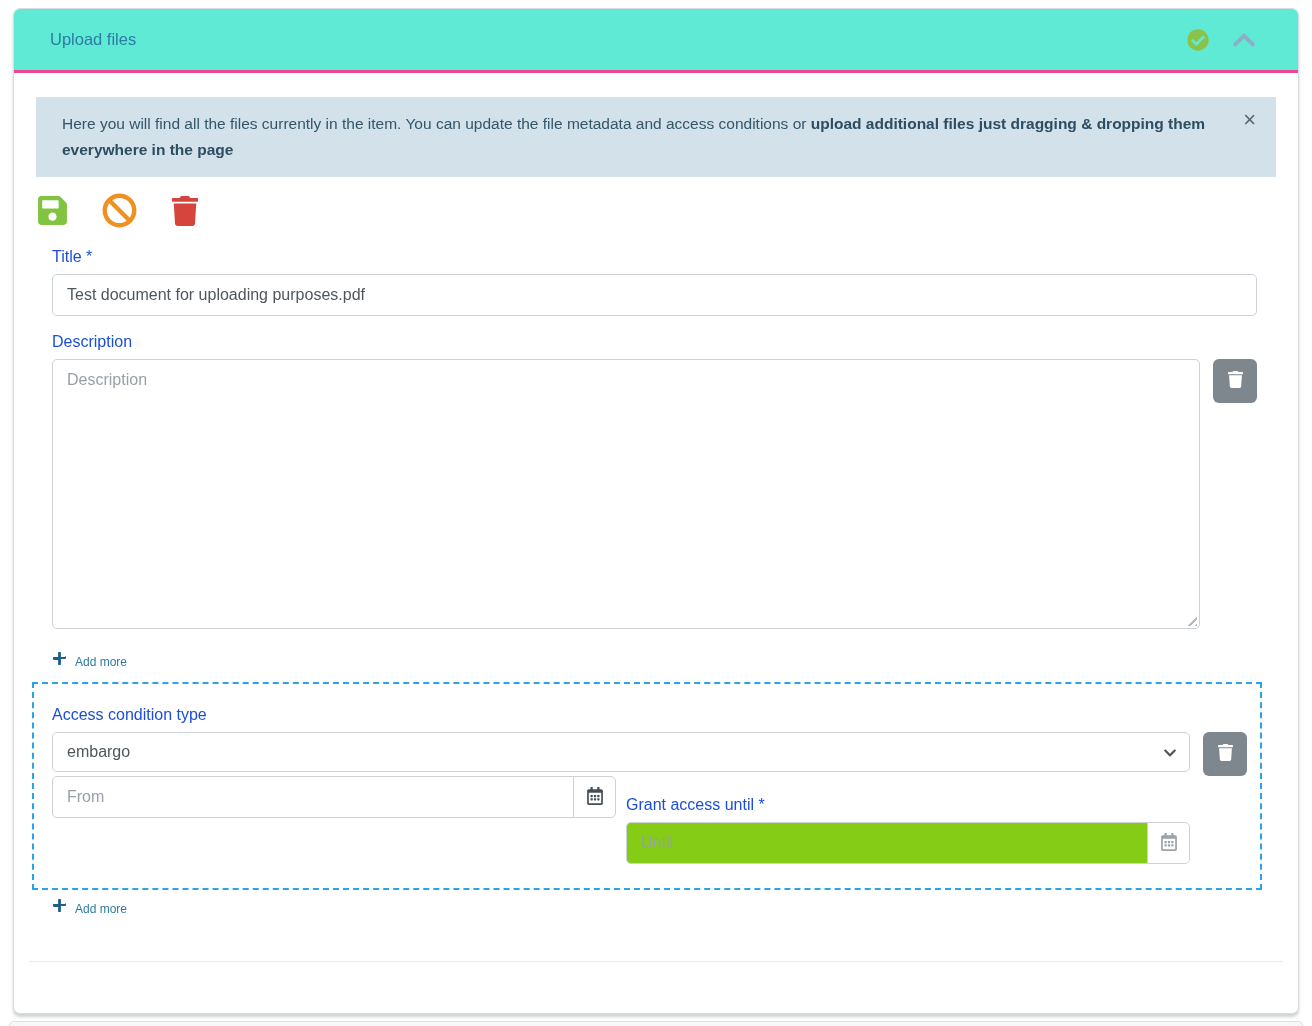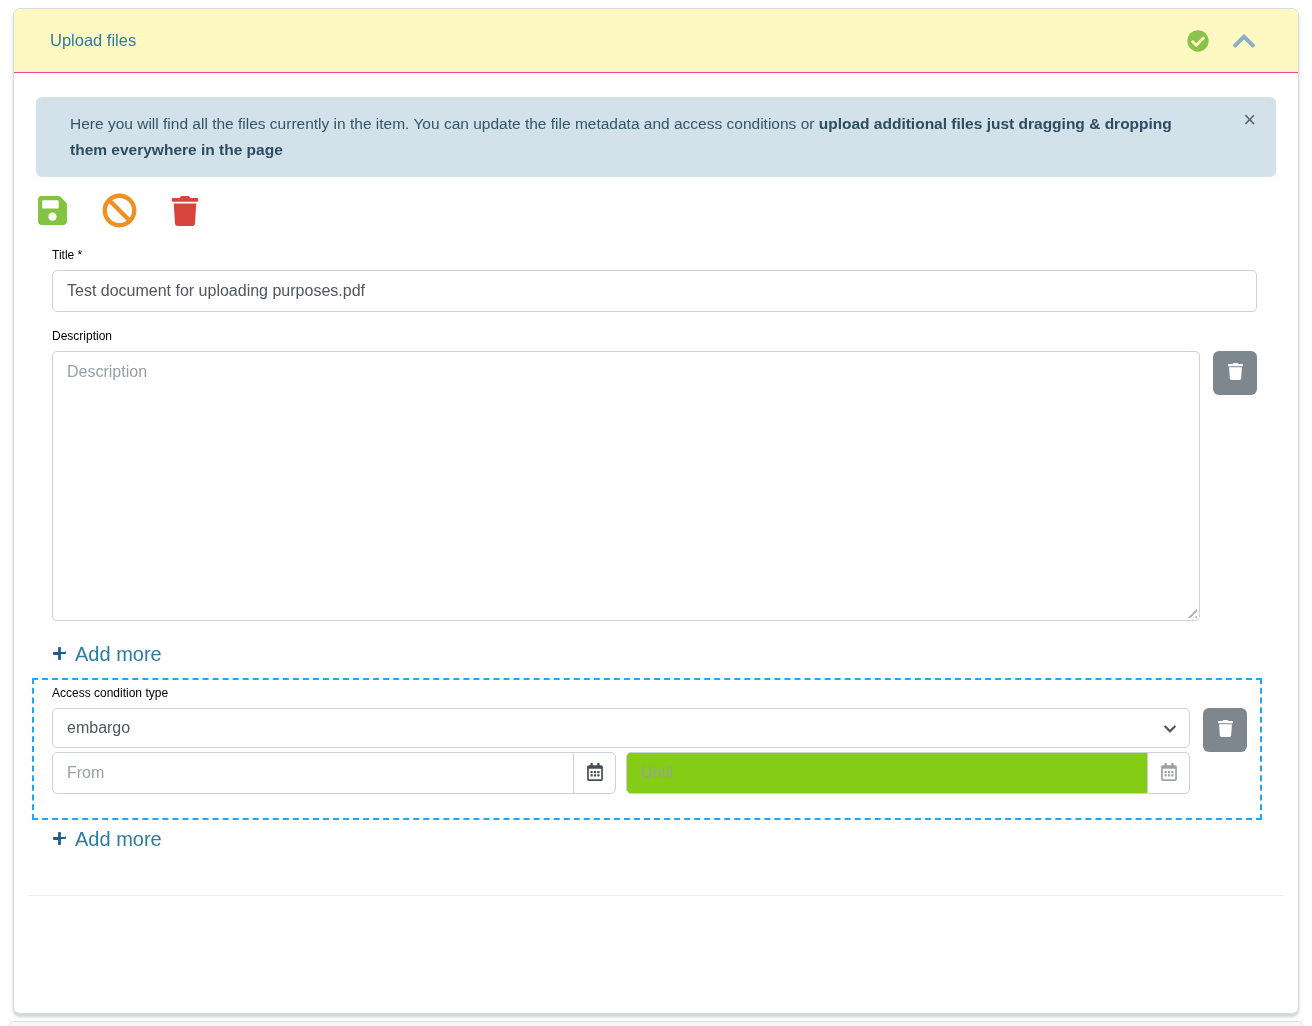--- a/index.html
+++ b/index.html
@@ -1,32 +1,32 @@
 <!DOCTYPE html>
 <html><head>
 <meta charset="utf-8">
 <style>
   * { box-sizing: border-box; margin: 0; padding: 0; }
   html, body { width: 1312px; height: 1026px; overflow: hidden; background: #ffffff;
     font-family: "Liberation Sans", "DejaVu Sans", sans-serif; }
   .card { position: absolute; left: 13px; top: 8px; width: 1286px; height: 1006px;
     background: #fff; border: 1px solid #d8dcdf; border-radius: 7px;
     box-shadow: 0 3px 3px rgba(120,125,130,.35); }
-  .card-header { height: 64px; background: #fef9c3; border-bottom: 1px solid #ec4899;
+  .card-header { height: 64px; background: #5eead4; border-bottom: 3px solid #ec4899;
     border-radius: 6px 6px 0 0; display: flex; align-items: center;
     padding: 0 41px 0 36px; cursor: pointer; }
   .panel-title { color: #2e7ba4; font-size: 16.5px; font-weight: 500; }
   .header-icons { margin-left: auto; display: flex; align-items: center; gap: 22px; }
   .icon-check svg { width: 22px; height: 22px; display: block; }
   .icon-chevron-up svg { width: 26px; height: 26px; display: block; }
 
   .card-body { padding: 24px 22px 0 22px; }
 
-  .alert { position: relative; background: #d2e1ea; border-radius: 6px;
-    padding: 14px 70px 14px 34px; color: #33566b; font-size: 15.5px; line-height: 1.68;
+  .alert { position: relative; background: #d2e1ea; border-radius: 0;
+    padding: 14px 70px 14px 26px; color: #33566b; font-size: 15.5px; line-height: 1.68;
     min-height: 80px; }
   .alert b { color: #2d4d62; }
   .alert-close { position: absolute; top: 12px; right: 20px; border: 0; background: none;
     font-size: 22px; line-height: 1; color: #5b646b; cursor: pointer; font-weight: 400; }
 
   .file-row { display: flex; margin-top: 14px; }
   .thumb { flex: 0 0 179px; height: 254px; margin-right: 32px; background: #f9fafb;
     border: 1px solid #edeff1; display: flex; align-items: center; justify-content: center;
     text-align: center; padding: 0 18px; font-size: 19px; font-weight: 700;
     color: #3b4750; line-height: 1.7; }
@@ -35,47 +35,47 @@
   .file-header { display: flex; align-items: center; justify-content: space-between; margin-top: 2px; }
   .file-title { font-size: 27px; font-weight: 500; color: #4d4d4d; }
   .file-size { color: #9d9d9d; font-weight: 400; }
   .file-actions { display: flex; align-items: center; gap: 33px; }
   .icon-btn { border: 0; background: none; padding: 0; cursor: pointer; display: flex; }
   .icon-save svg { width: 33px; height: 33px; }
   .icon-ban svg { width: 35px; height: 35px; }
   .icon-trash-red svg { width: 30px; height: 30px; }
 
   .form-area { margin-left: 16px; }
-  .field-label { display: block; font-size: 12px; color: #000000; margin: 17px 0 8px; }
+  .field-label { display: block; font-size: 16px; color: #1d4ed8; margin: 17px 0 8px; }
   .text-input { width: 100%; height: 42px; border: 1px solid #ccd2d8; border-radius: 5px;
     padding: 0 14px; font-size: 16px; color: #4f575e; background: #fff;
     font-family: "Liberation Sans", "DejaVu Sans", sans-serif; }
   .text-input::placeholder, textarea::placeholder { color: #97a0a8; }
   .hint { font-size: 13px; color: #7b858e; margin-top: 6px; }
 
   .row-with-btn { display: flex; align-items: flex-start; }
   .textarea-wrap { position: relative; flex: 1; }
   textarea { width: 100%; height: 270px; border: 1px solid #ccd2d8; border-radius: 5px;
     padding: 11px 14px; font-size: 16px; color: #4f575e; resize: none;
     font-family: "Liberation Sans", "DejaVu Sans", sans-serif; display: block; }
   .resize-corner { position: absolute; right: 3px; bottom: 3px; width: 13px; height: 13px;
     clip-path: polygon(100% 0, 100% 100%, 0 100%); cursor: nwse-resize;
     background: repeating-linear-gradient(135deg, transparent 0 3px, #b4bac0 3px 4.5px); }
   .gray-btn { flex: 0 0 44px; width: 44px; height: 44px; margin-left: 13px; border: 0;
     border-radius: 6px; background: #7e878e; display: flex; align-items: center;
     justify-content: center; cursor: pointer; }
   .gray-btn svg { width: 17px; height: 17px; }
 
   .add-more { display: inline-flex; align-items: flex-end; gap: 8px; margin-top: 22px;
-    color: #2d7ca0; font-size: 20px; cursor: pointer; text-decoration: none; }
+    color: #2d7ca0; font-size: 12px; cursor: pointer; text-decoration: none; }
   .add-more svg { width: 15px; height: 15px; fill: #1e5f88; }
 
   .dashed-box { margin: 12px -5px 0 -20px; border: 2px dashed #29a4e9;
     padding: 2px 13px 24px 18px; }
-  .dashed-box .field-label { margin-top: 4px; }
+  .dashed-box .field-label { margin-top: 20px; }
   .select-box { position: relative; flex: 1; height: 40px; border: 1px solid #ccd2d8;
     border-radius: 5px; background: #fff; display: flex; align-items: center;
     padding: 0 34px 0 14px; font-size: 16px; color: #4f575e; cursor: pointer; }
   .select-caret { position: absolute; right: 12px; top: 13px; }
   .select-caret svg { width: 14px; height: 14px; }
 
   .date-grid { display: grid; grid-template-columns: 1fr 1fr; column-gap: 10px;
     width: calc(100% - 57px); }
   .input-group { display: flex; justify-content: center; }
   .input-group .text-input { flex: 1; border-radius: 5px 0 0 5px; min-width: 0; }
@@ -188,20 +188,21 @@
                 <div class="input-group">
                   <input class="text-input" type="text" placeholder="From" style="">
                   <button class="cal-btn">
                     <span><svg viewBox="0 0 448 512">
                           <path fill="#454d54" d="M148 288h-40c-6.6 0-12-5.4-12-12v-40c0-6.6 5.4-12 12-12h40c6.6 0 12 5.4 12 12v40c0 6.6-5.4 12-12 12zm108-12v-40c0-6.6-5.4-12-12-12h-40c-6.6 0-12 5.4-12 12v40c0 6.6 5.4 12 12 12h40c6.6 0 12-5.4 12-12zm96 0v-40c0-6.6-5.4-12-12-12h-40c-6.6 0-12 5.4-12 12v40c0 6.6 5.4 12 12 12h40c6.6 0 12-5.4 12-12zm-96 96v-40c0-6.6-5.4-12-12-12h-40c-6.6 0-12 5.4-12 12v40c0 6.6 5.4 12 12 12h40c6.6 0 12-5.4 12-12zm-96 0v-40c0-6.6-5.4-12-12-12h-40c-6.6 0-12 5.4-12 12v40c0 6.6 5.4 12 12 12h40c6.6 0 12-5.4 12-12zm192 0v-40c0-6.6-5.4-12-12-12h-40c-6.6 0-12 5.4-12 12v40c0 6.6 5.4 12 12 12h40c6.6 0 12-5.4 12-12zm96-260v352c0 26.5-21.5 48-48 48H48c-26.5 0-48-21.5-48-48V112c0-26.5 21.5-48 48-48h48V12c0-6.6 5.4-12 12-12h40c6.6 0 12 5.4 12 12v52h128V12c0-6.6 5.4-12 12-12h40c6.6 0 12 5.4 12 12v52h48c26.5 0 48 21.5 48 48zm-48 346V160H48v298c0 3.3 2.7 6 6 6h340c3.3 0 6-2.7 6-6z"></path>
                         </svg></span>
                   </button>
                 </div>
               </div>
               <div>
+                <label class="field-label">Grant access until *</label>
                 <div class="input-group">
                   <input class="text-input" type="text" disabled="" placeholder="Until" style="">
                   <button class="cal-btn">
                     <span><svg viewBox="0 0 448 512">
                           <path fill="#9aa2a9" d="M148 288h-40c-6.6 0-12-5.4-12-12v-40c0-6.6 5.4-12 12-12h40c6.6 0 12 5.4 12 12v40c0 6.6-5.4 12-12 12zm108-12v-40c0-6.6-5.4-12-12-12h-40c-6.6 0-12 5.4-12 12v40c0 6.6 5.4 12 12 12h40c6.6 0 12-5.4 12-12zm96 0v-40c0-6.6-5.4-12-12-12h-40c-6.6 0-12 5.4-12 12v40c0 6.6 5.4 12 12 12h40c6.6 0 12-5.4 12-12zm-96 96v-40c0-6.6-5.4-12-12-12h-40c-6.6 0-12 5.4-12 12v40c0 6.6 5.4 12 12 12h40c6.6 0 12-5.4 12-12zm-96 0v-40c0-6.6-5.4-12-12-12h-40c-6.6 0-12 5.4-12 12v40c0 6.6 5.4 12 12 12h40c6.6 0 12-5.4 12-12zm192 0v-40c0-6.6-5.4-12-12-12h-40c-6.6 0-12 5.4-12 12v40c0 6.6 5.4 12 12 12h40c6.6 0 12-5.4 12-12zm96-260v352c0 26.5-21.5 48-48 48H48c-26.5 0-48-21.5-48-48V112c0-26.5 21.5-48 48-48h48V12c0-6.6 5.4-12 12-12h40c6.6 0 12 5.4 12 12v52h128V12c0-6.6 5.4-12 12-12h40c6.6 0 12 5.4 12 12v52h48c26.5 0 48 21.5 48 48zm-48 346V160H48v298c0 3.3 2.7 6 6 6h340c3.3 0 6-2.7 6-6z"></path>
                         </svg></span>
                   </button>
                 </div>
               </div>
             </div>

